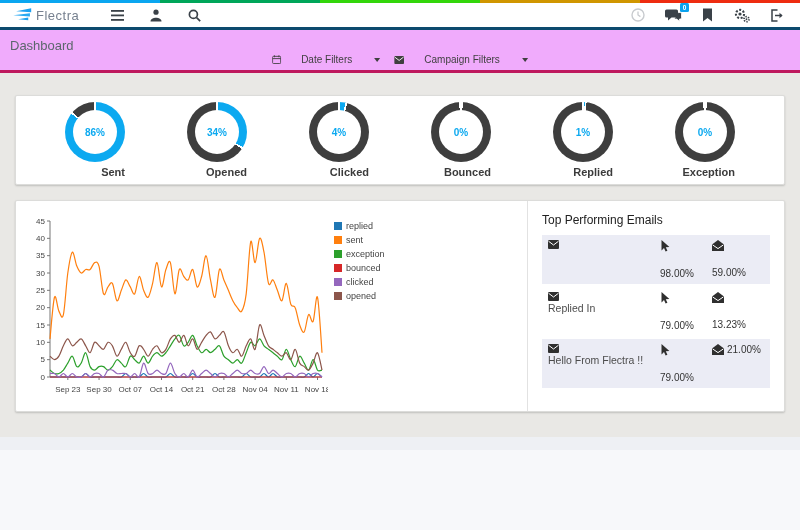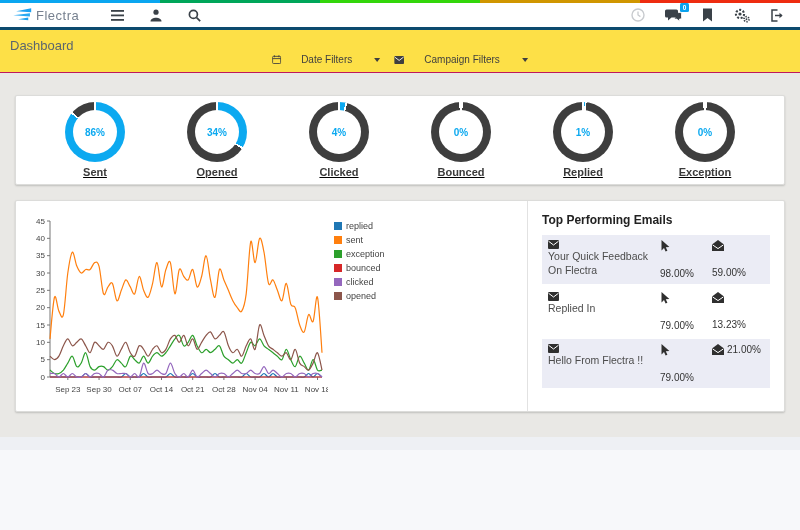--- a/index.html
+++ b/index.html
@@ -15,49 +15,49 @@
     border-bottom:3px solid #0c4a6e; padding-left:12px; }
   .logo { display:flex; align-items:center; gap:4px; cursor:pointer; }
   .logo-text { color:#76808f; font-size:13px; letter-spacing:.5px; }
   .nav-icons { display:flex; gap:26px; margin-left:32px; align-items:center; }
   .right-icons { margin-left:auto; display:flex; gap:20px; align-items:center; padding-right:16px; }
   .hicon { display:inline-flex; align-items:center; justify-content:center; cursor:pointer; position:relative; }
   .badge { position:absolute; top:-5px; right:-7px; background:#0aa2ee; color:#fff;
     font-size:6.5px; line-height:9px; width:9px; height:9px; text-align:center; border-radius:1.5px; font-weight:bold; }
 
   
-  .band { height:43px; background:#fde047; border-bottom:1px solid #be185d; position:relative; }
+  .band { height:43px; background:#f0abfc; border-bottom:3px solid #be185d; position:relative; }
   .breadcrumb { position:absolute; left:10px; top:8px; font-size:13px; color:#5c666d; }
   .filters { position:absolute; left:50%; transform:translateX(-50%); top:24px;
     display:flex; gap:14px; white-space:nowrap; }
   .fbtn { display:inline-flex; align-items:center; gap:20px; font-size:10px; color:#3f3f3f; cursor:pointer; }
   .caret { width:0; height:0; border-left:3.5px solid transparent; border-right:3.5px solid transparent;
     border-top:4px solid #3f3f3f; margin-left:2px; }
 
   
   .card { background:#fff; border:1px solid #dcdcda; border-radius:2px;
     box-shadow:0 1px 2px rgba(0,0,0,.18); margin:0 15px; }
   .kpi-card { margin-top:22px; height:90px; display:flex; align-items:center;
     justify-content:space-around; padding:0 18px; }
-  .kpi { display:flex; flex-direction:column; align-items:center; cursor:pointer;text-decoration:underline; }
+  .kpi { display:flex; flex-direction:column; align-items:flex-end; cursor:pointer; }
   .donut { width:60px; height:60px; border-radius:50%; position:relative; }
   .hole { position:absolute; left:8px; top:8px; width:44px; height:44px; border-radius:50%; background:#fff; }
   .pct { position:absolute; left:0; top:0; width:60px; height:60px; display:flex; align-items:center;
     justify-content:center; font-size:10px; font-weight:bold; color:#0ca9f0; }
   .klabel { margin-top:4px; font-size:11px; font-weight:bold; color:#3b3b3b; }
 
   .main-card { margin-top:15px; height:212px; display:flex; }
   .chart-col { width:512px; border-right:1px solid #e2e2e2; padding:12px 0 0 6px; display:flex; }
   .legend { margin-left:6px; margin-top:8px; }
   .litem { display:flex; align-items:center; gap:4px; margin-bottom:4px; cursor:pointer; }
   .sw { width:8px; height:8px; display:inline-block; }
   .litem span:last-child { font-size:9px; color:#444; }
 
   .emails-col { flex:1; padding:12px 14px 0 14px; }
-  .etitle { font-size:12px; font-weight:bold; color:#222; margin-bottom:8px; }
+  .etitle { font-size:12px; font-weight:normal; color:#222; margin-bottom:8px; }
   .erow { display:flex; align-items:flex-start; padding:5px 6px; margin-bottom:3px; cursor:pointer; }
   .erow.striped { background:#ebecf5; }
   .ename { flex:1; font-size:10.5px; color:#4c4c4c; line-height:1.35; padding-right:6px; }
   .ename svg { vertical-align:-1px; margin-right:3px; }
   .estat { width:52px; display:flex; flex-direction:column; align-items:flex-start; gap:16px; }
   .estat .val { font-size:10px; color:#333; }
   .estat.inline { flex-direction:row; align-items:center; gap:3px; }
 
   .bottom-zone .bz1 { height:13px; background:#eef0f4; margin-top:25px; }
   .bottom-zone .bz2 { height:80px; background:#f7f8fa; }
@@ -293,21 +293,21 @@
         </div>
       </div>
   </div>
   <div class="emails-col">
     <div class="etitle">Top Performing Emails</div>
     <div id="erows">
         <div class="erow striped">
           <div class="ename"><svg width="11" height="9" viewBox="0 0 11 9">
               <rect width="11" height="9" rx="1" fill="#2f2f2f"></rect>
               <path d="M0.5 1.2 L5.5 5 L10.5 1.2" stroke="#fff" stroke-width="1" fill="none"></path>
-            </svg><span>Your Quick Feedback On Flectra</span></div>
+            </svg></div>
           <div class="estat">
             <svg width="10" height="12" viewBox="0 0 10 12">
               <path d="M1.5 0 L1.5 10.4 L4 8 L5.6 11.6 L7.4 10.8 L5.8 7.3 L9.4 7 Z" fill="#2f2f2f"></path>
             </svg>
             <span class="val">98.00%</span>
           </div>
           <div class="estat">
             <svg width="12" height="11" viewBox="0 0 12 11">
               <path d="M6 0 L12 4.5 V11 H0 V4.5 Z" fill="#2f2f2f"></path>
               <path d="M0.6 4.9 L6 8.6 L11.4 4.9" stroke="#fff" stroke-width="1" fill="none"></path>

